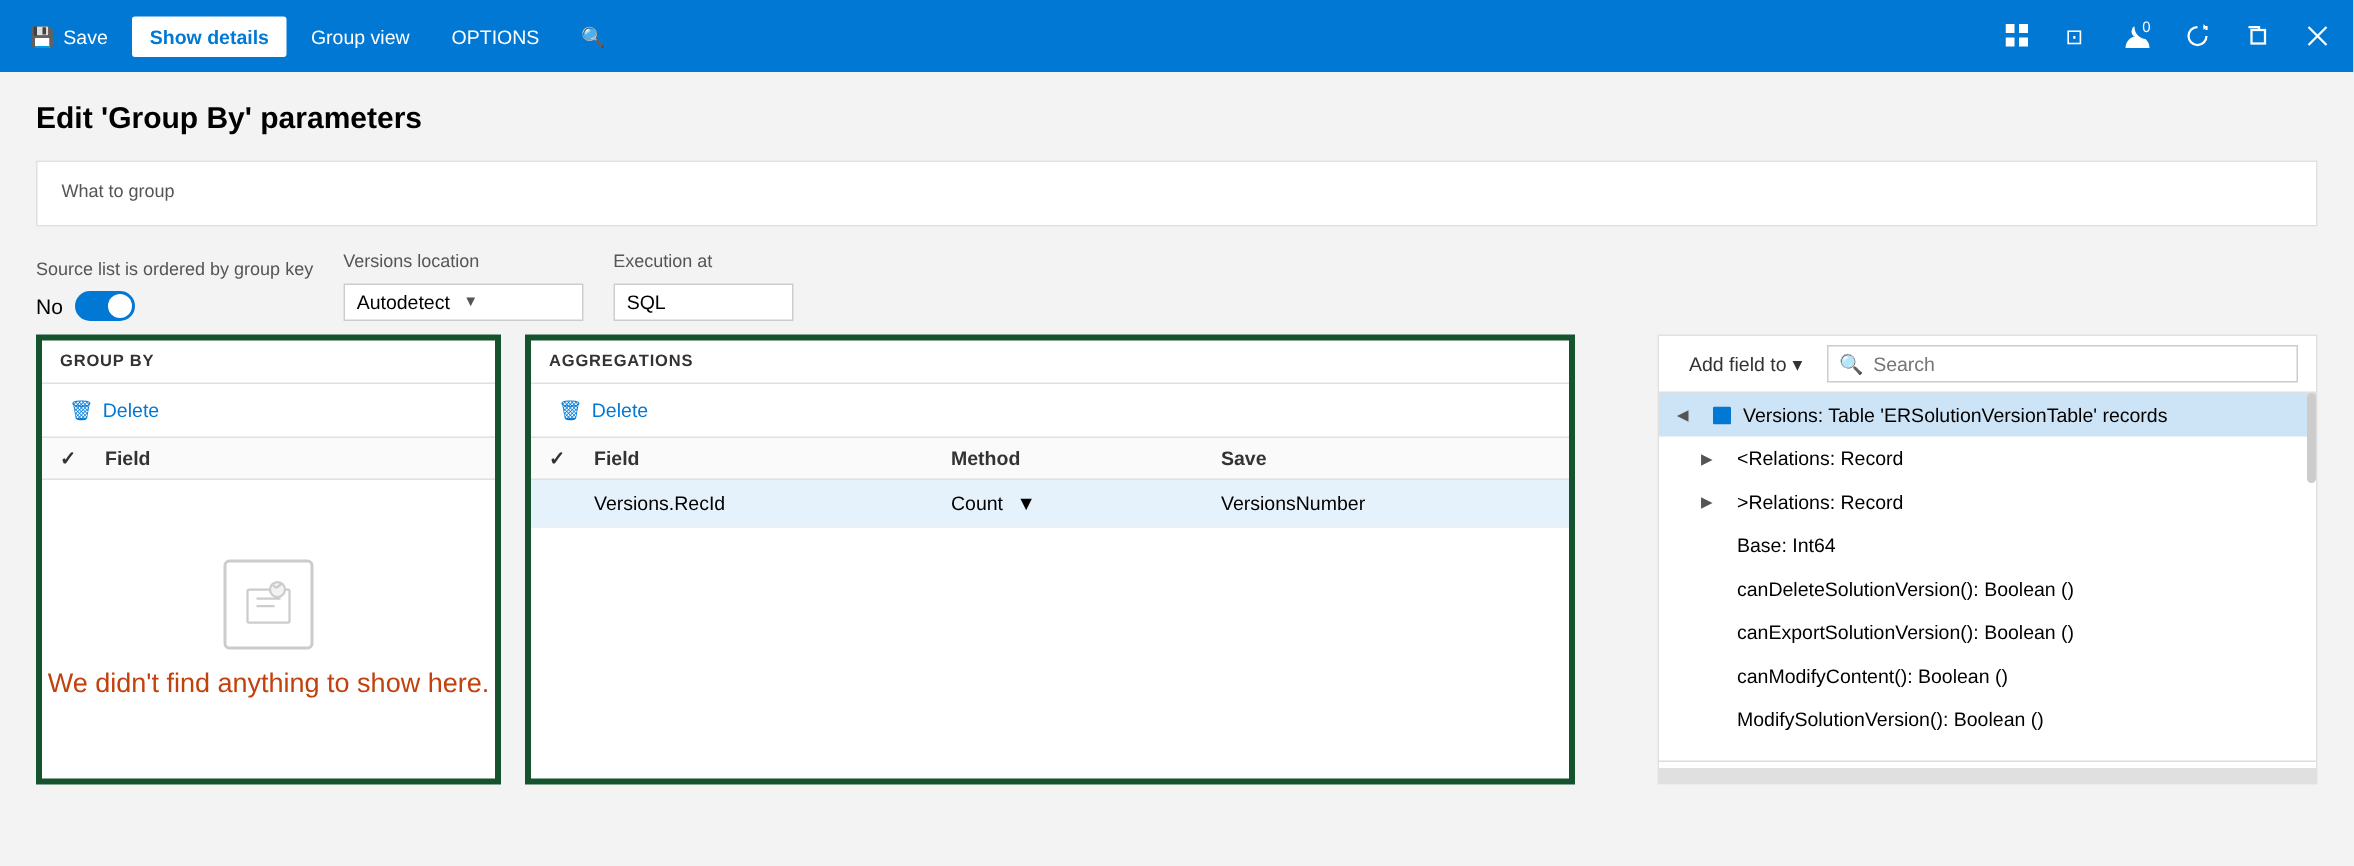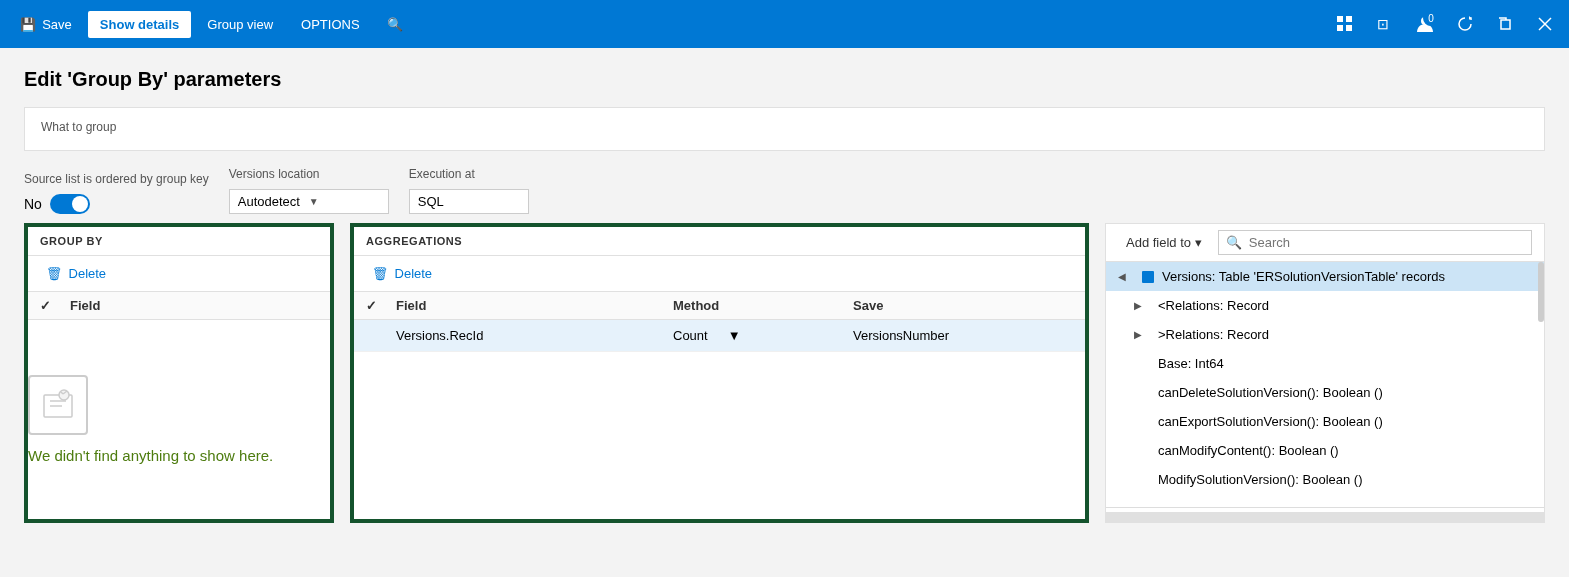--- a/index.html
+++ b/index.html
@@ -196,23 +196,24 @@
     }
     .col-check { width: 30px; }
     .col-field { flex: 1; }
     .col-method { width: 180px; }
     .col-name { width: 220px; }
 
     .empty-state {
       flex: 1;
       display: flex;
       flex-direction: column;
+      align-items: center;
       justify-content: center;
-      color: #4d7c0f;
-      font-size: 15px;
+      color: #c2410c;
+      font-size: 18px;
       gap: 12px;
     }
     .empty-icon {
       width: 60px;
       height: 60px;
       border: 2px solid #ccc;
       border-radius: 4px;
       display: flex;
       align-items: center;
       justify-content: center;
@@ -222,31 +223,32 @@
     .data-row {
       display: flex;
       align-items: center;
       padding: 8px 12px;
       border-bottom: 1px solid #f0f0f0;
       font-size: 13px;
       background: #e6f2fb;
     }
     .data-row-check { width: 30px; color: #555; }
     .data-row-field { flex: 1; }
-    .data-row-method { width: 180px; display: flex; align-items: center; gap: 20px; }
+    .data-row-method { width: 180px; display: flex; align-items: center; gap: 9px; }
     .data-row-name { width: 220px; }
 
     
     .field-picker {
       width: 440px;
       background: white;
       border: 1px solid #e0e0e0;
       display: flex;
       flex-direction: column;
       height: 300px;
+      margin-left: 39px;
     }
     .field-picker-toolbar {
       display: flex;
       align-items: center;
       padding: 6px 12px;
       border-bottom: 1px solid #e0e0e0;
       gap: 8px;
     }
     .add-field-btn {
       display: flex;

